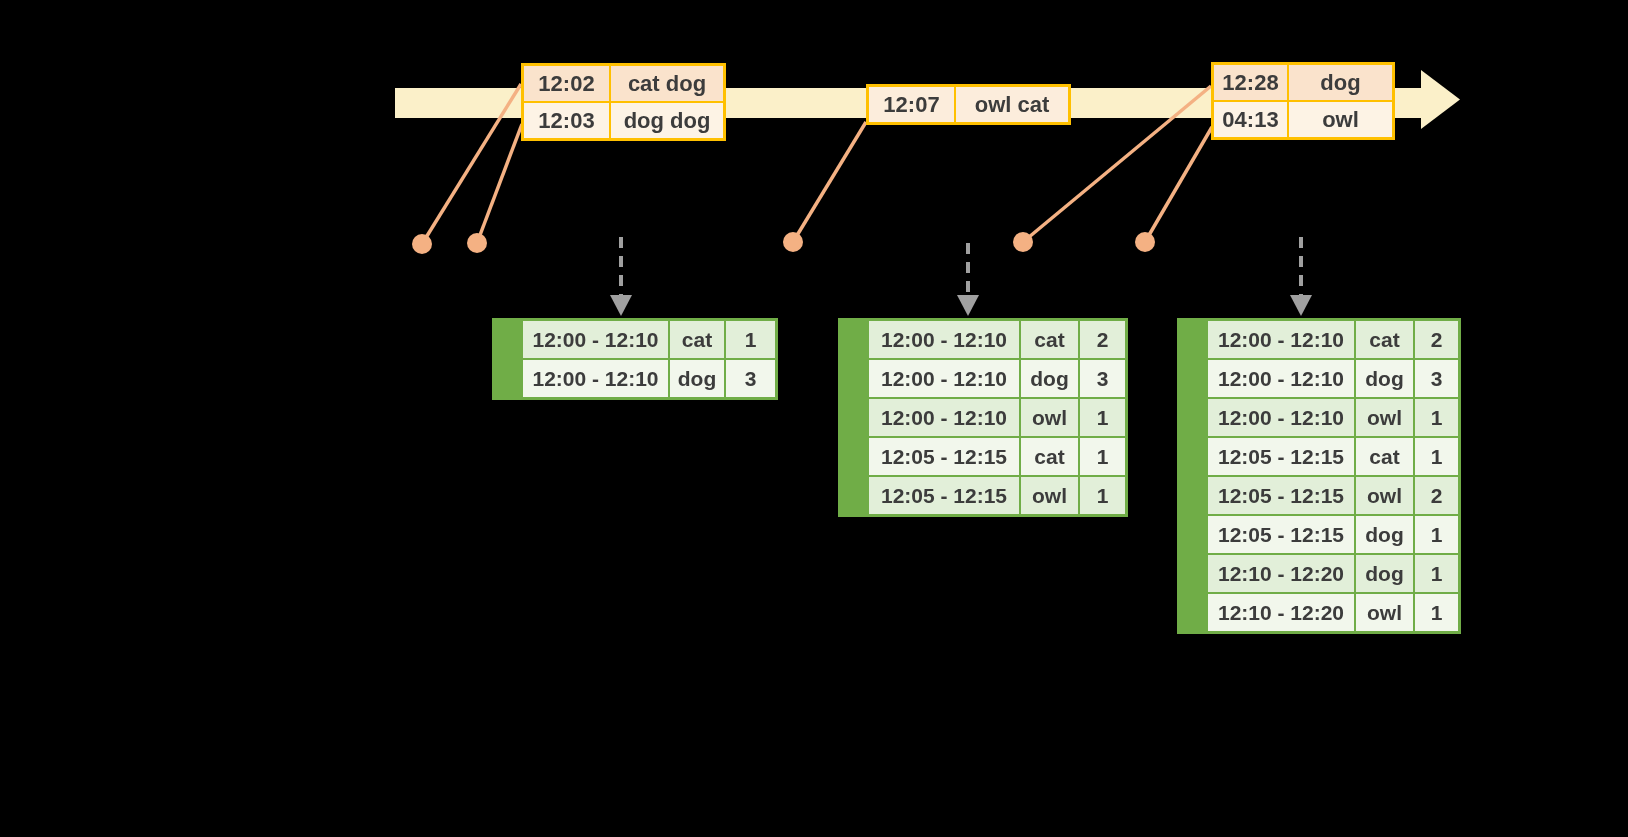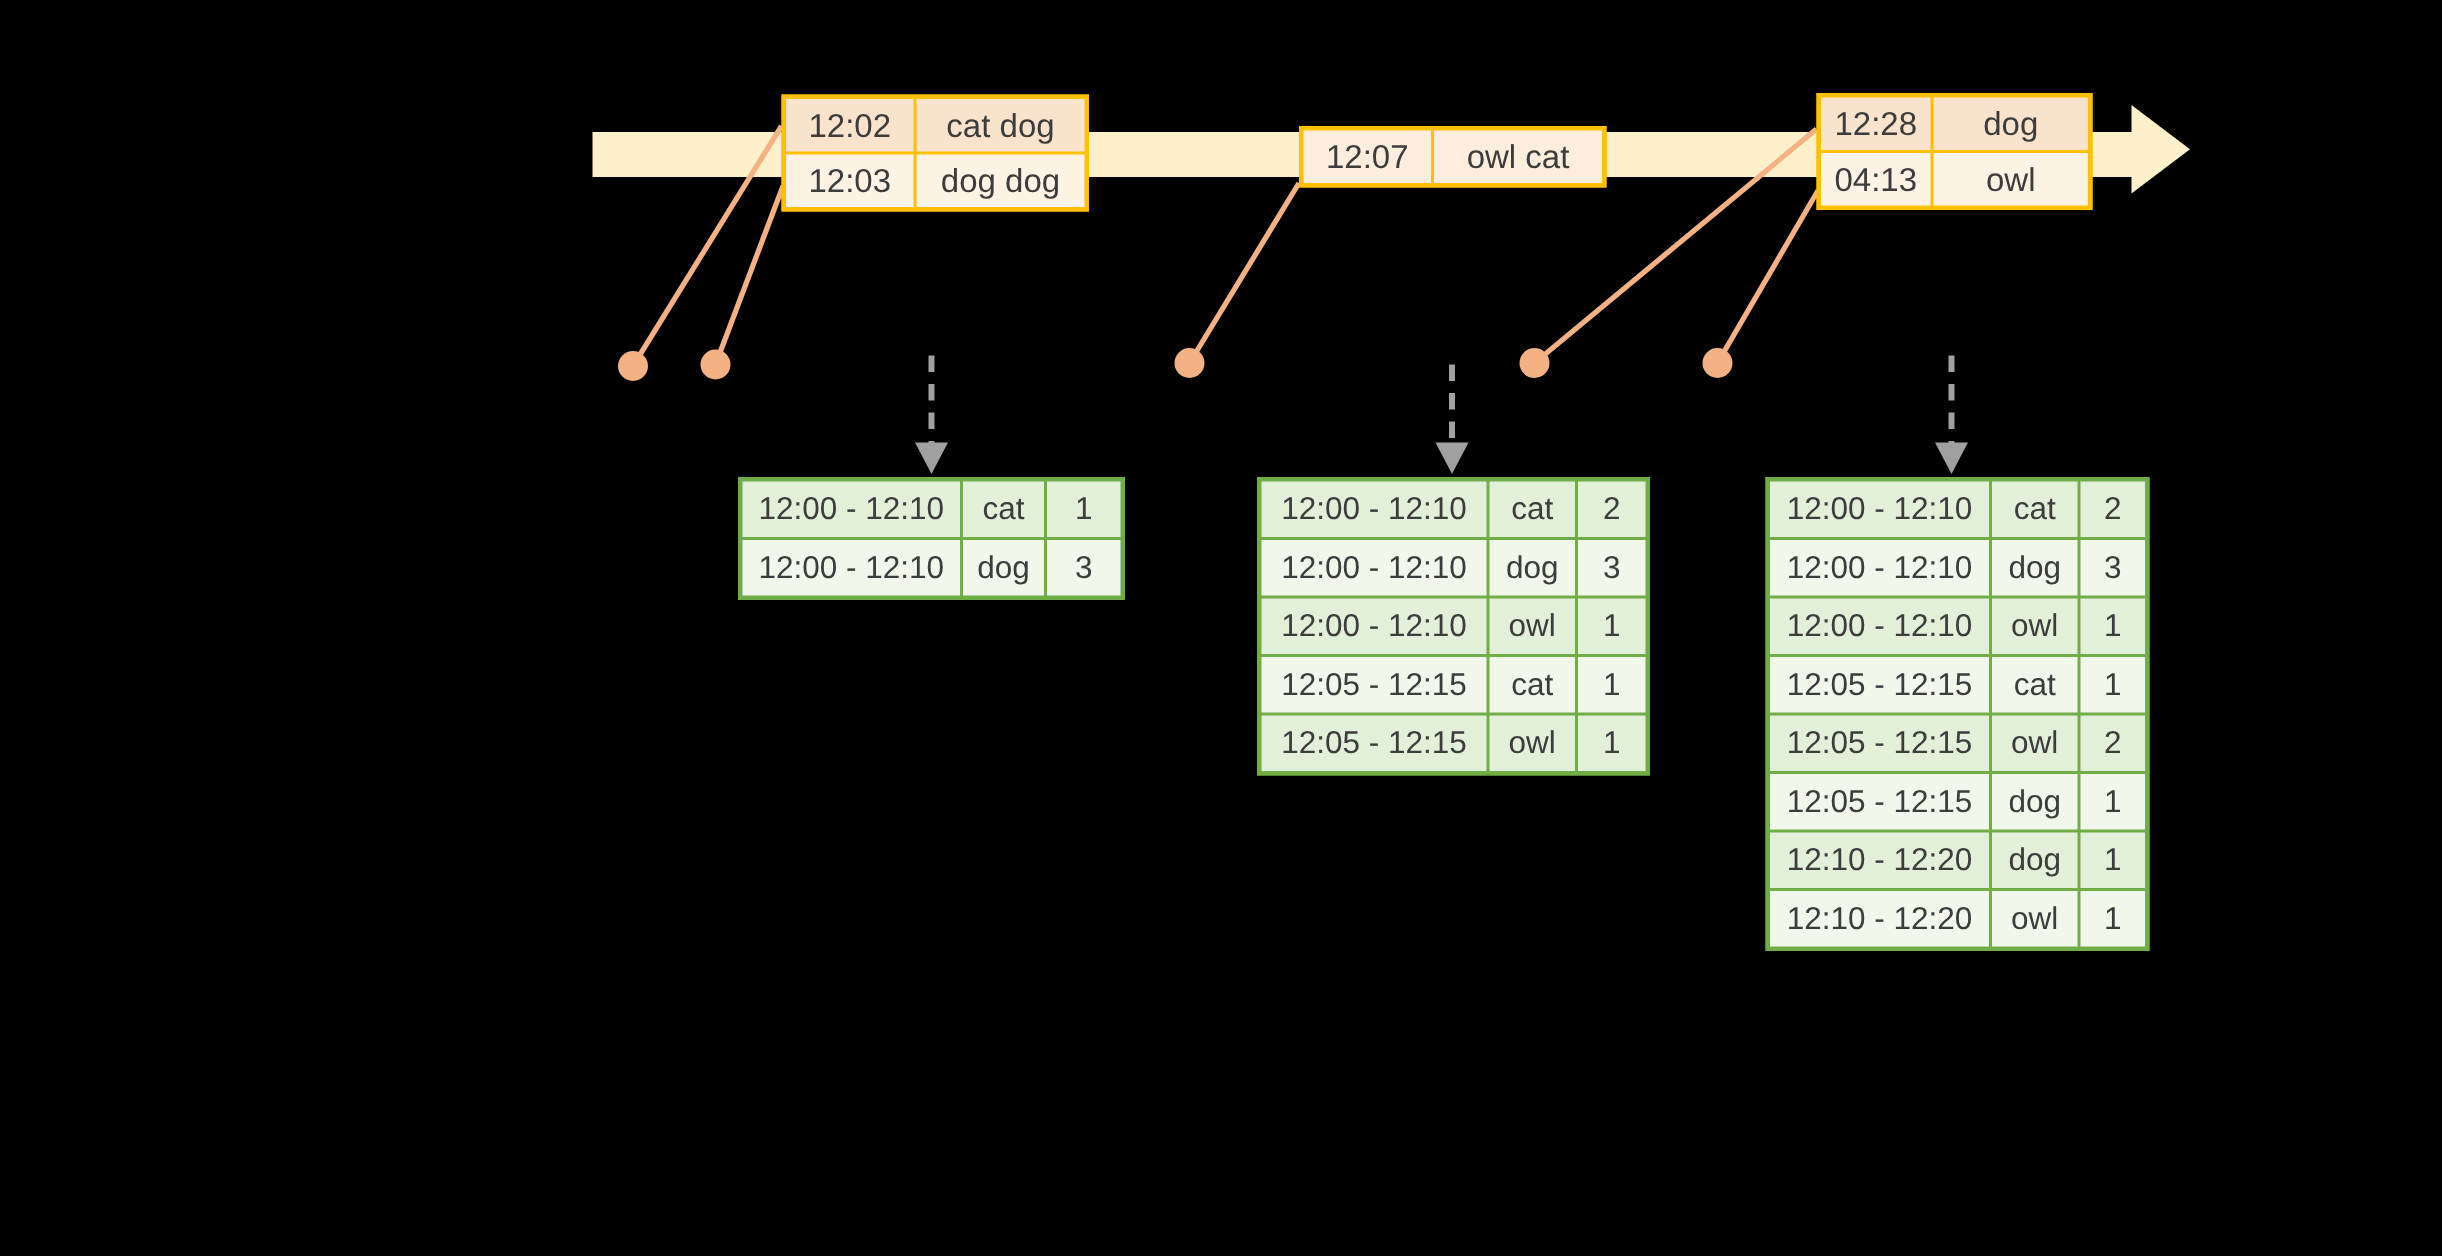--- a/index.html
+++ b/index.html
@@ -1,18 +1,18 @@
 <!DOCTYPE html>
 <html style="--band: #FBF0C9; --gold: #FFC000; --peach_dark: #FAE3CC; --peach_light: #FDF3E5; --peach_mid: #FCEDDC; --salmon: #F4B183; --green_border: #70AD47; --green_row_dark: #E2EFD9; --green_row_light: #F2F7EC; --arrow_gray: #A0A0A0; --text: #3C3C3C;"><head>
 <meta charset="utf-8">
 <style>
   html,body{margin:0;padding:0;background:#000;}
   #canvas{
     position:relative;width:1628px;height:837px;background:#000;overflow:hidden;
-    font-family:"Liberation Sans", sans-serif;color:var(--text,#3c3c3c);
+    font-family:"Liberation Sans", sans-serif;color:var(--text,#3c3c3c);font-weight:bold;
   }
   #decor{position:absolute;left:0;top:0;width:1628px;height:837px;}
 
   
   .band-shape{fill:var(--band);}
   .salmon-line{stroke:var(--salmon);stroke-width:3.5;fill:none;}
   .salmon-dot{fill:var(--salmon);}
   .dash-line{stroke:var(--arrow_gray);stroke-width:4;stroke-dasharray:11 8;fill:none;}
   .dash-head{fill:var(--arrow_gray);}
 
@@ -24,21 +24,21 @@
   }
 
   
   .etable{border:3px solid var(--gold);background:var(--gold);}
   .etable .cell{font-size:22px;}
   .cell.pk-dark{background:var(--peach_dark);}
   .cell.pk-light{background:var(--peach_light);}
   .cell.pk-mid{background:var(--peach_mid);}
 
   
-  .rtable{border:3px solid var(--green_border);background:var(--green_border);}
+  .rtable{border:3px solid var(--green_border);background:var(--green_border);padding-left:28px;}
   .rtable .cell{font-size:21px;}
   .cell.gr-dark{background:var(--green_row_dark);}
   .cell.gr-light{background:var(--green_row_light);}
 </style>
 </head>
 <body>
 
 <div id="canvas">
 
   <svg id="decor" viewBox="0 0 1628 837">

